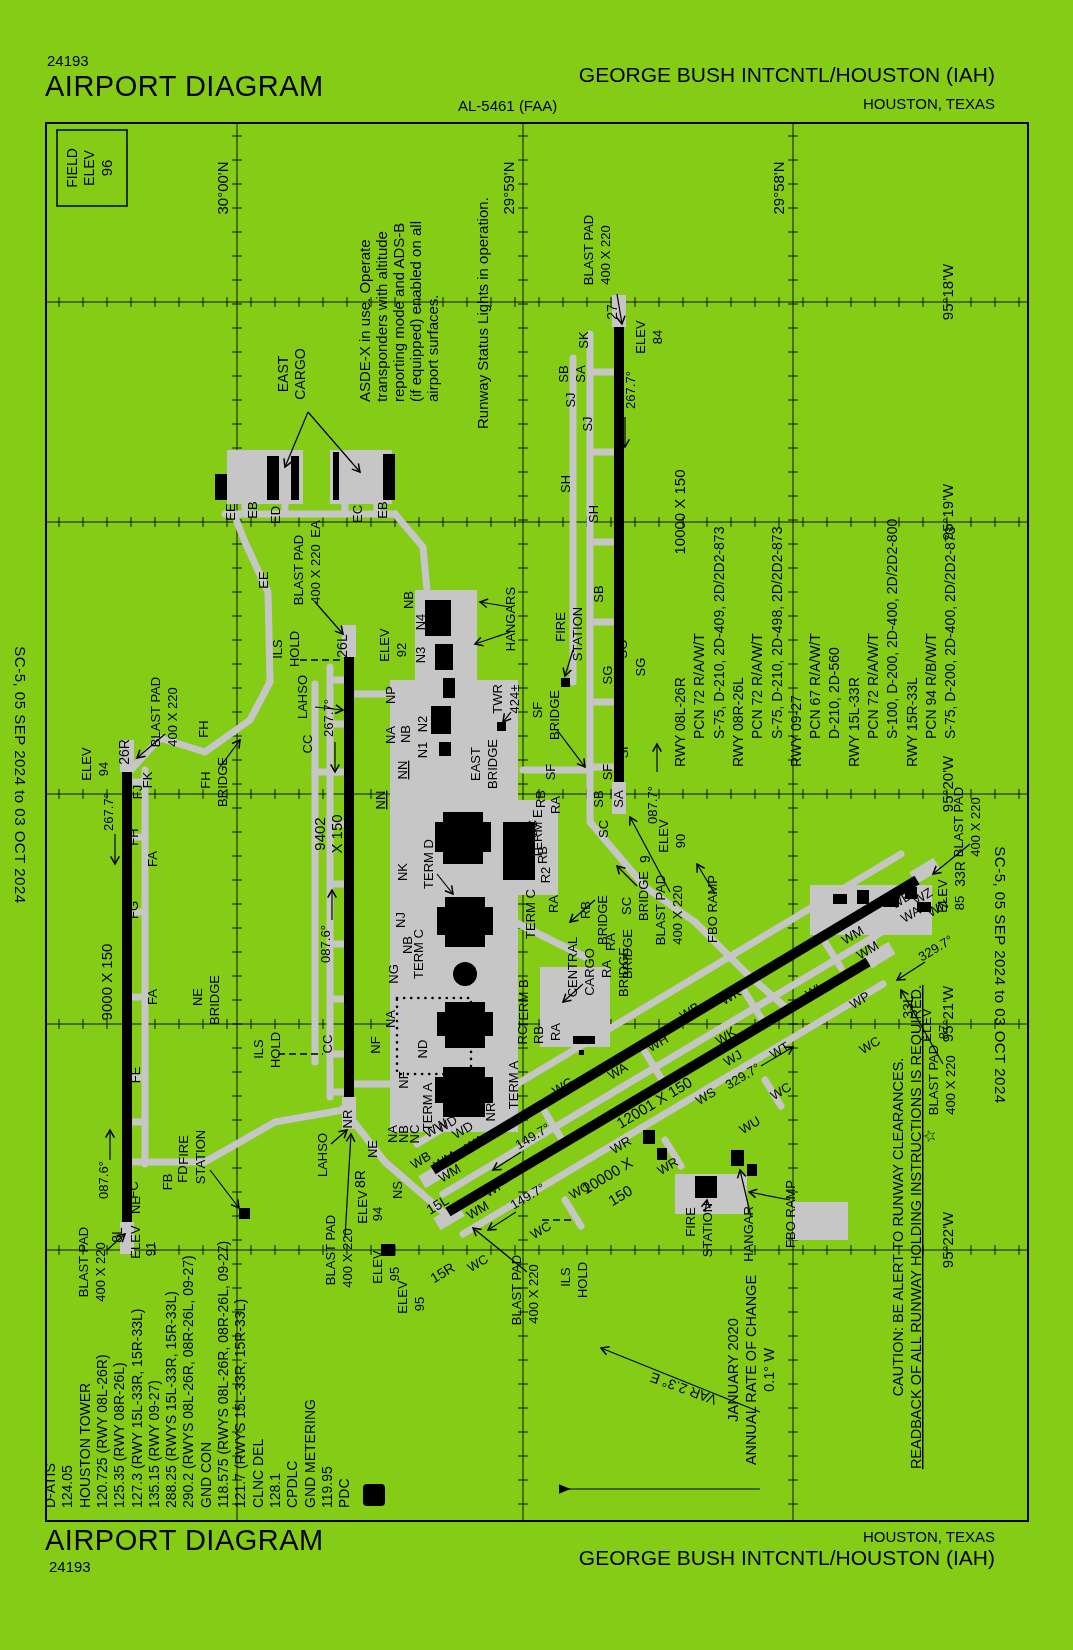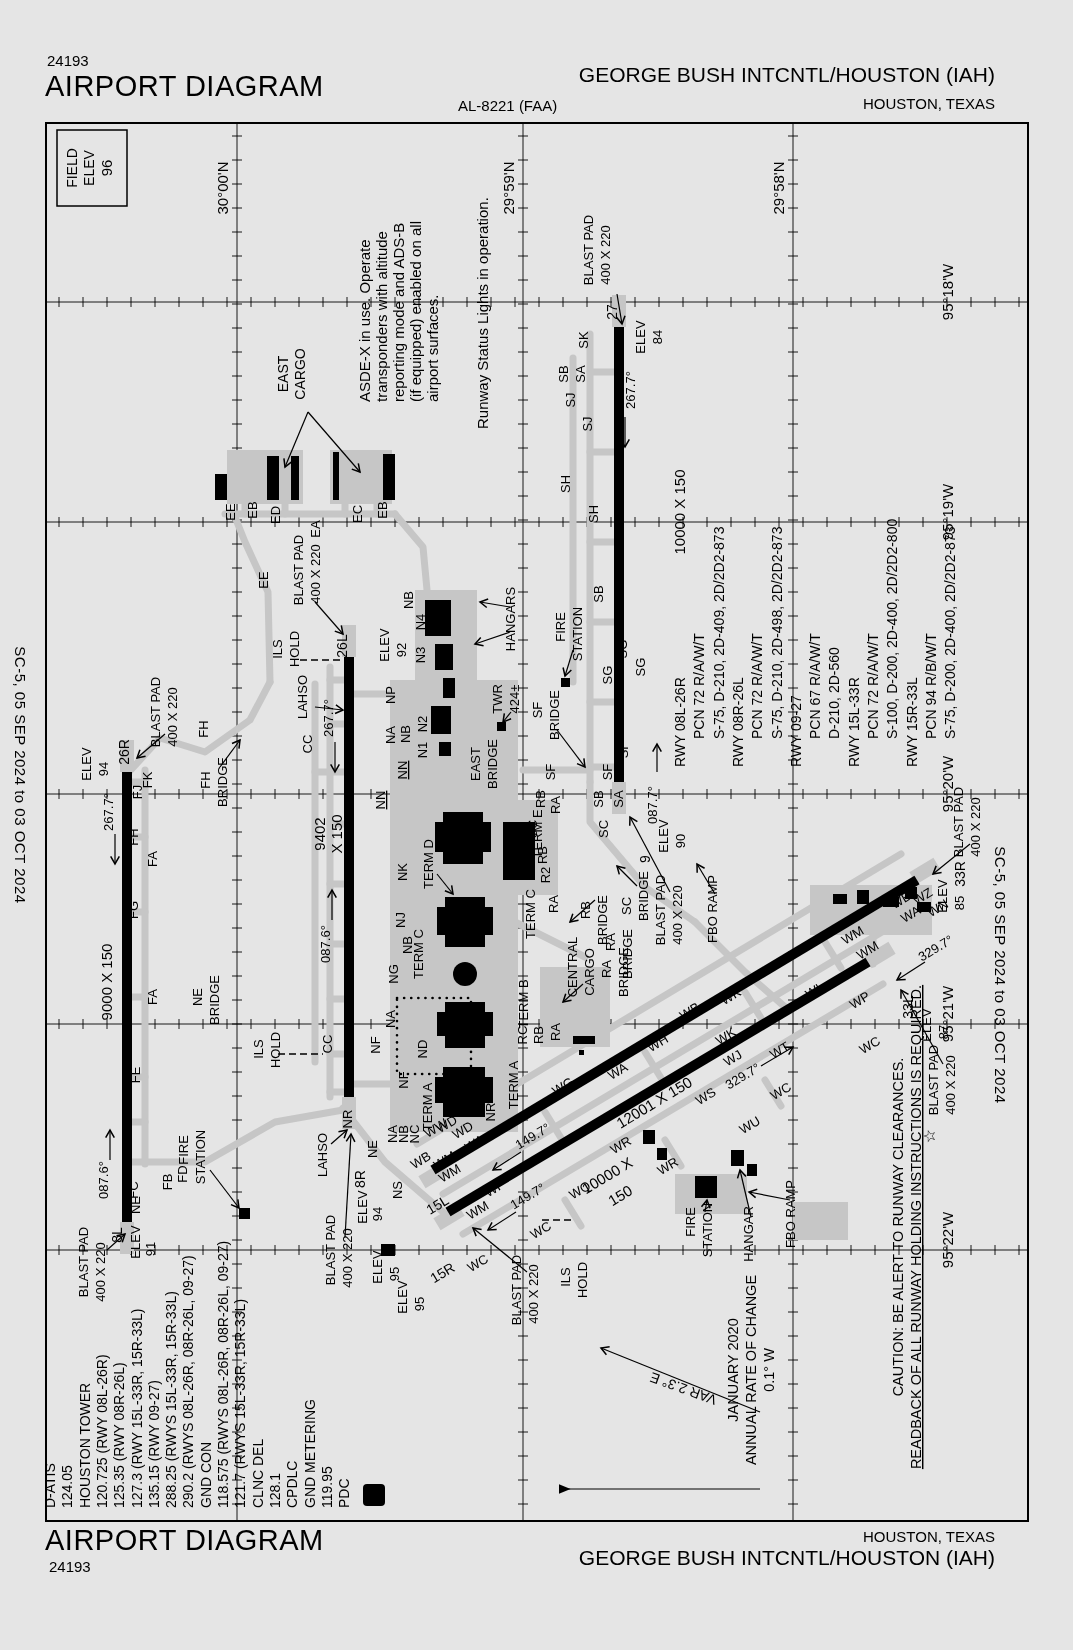--- a/index.html
+++ b/index.html
@@ -1,16 +1,16 @@
 <!DOCTYPE html>
 <html><head>
 <meta charset="utf-8">
 <style>
   html,body{margin:0;padding:0;background:#888;}
-  .page{position:relative;width:1073px;height:1650px;background:#e5e5e5;overflow:hidden;
+  .page{position:relative;width:1073px;height:1650px;background:#84cc16;overflow:hidden;
         font-family:"Liberation Sans",sans-serif;color:#000;}
   .abs{position:absolute;white-space:nowrap;}
   #chart-num-top{left:47px;top:52px;font-size:15px;}
   #title-top{left:45px;top:70px;font-size:29px;letter-spacing:.5px;}
   #al-number{left:458px;top:97px;font-size:15px;}
   #name-top{right:78px;top:63px;font-size:21px;text-align:right;}
   #city-top{right:78px;top:95px;font-size:15px;text-align:right;}
   #title-bottom{left:45px;top:1524px;font-size:29px;letter-spacing:.5px;}
   #chart-num-bottom{left:49px;top:1558px;font-size:15px;}
   #city-bottom{right:78px;top:1528px;font-size:15px;text-align:right;}
@@ -19,21 +19,21 @@
   #margin-left{left:20px;top:775px;transform:translate(-50%,-50%) rotate(90deg);}
   #margin-right{left:1000px;top:975px;transform:translate(-50%,-50%) rotate(90deg);}
   svg text{fill:#000;}
 </style>
 </head>
 <body>
 
 <div class="page">
   <div class="abs" id="chart-num-top">24193</div>
   <div class="abs" id="title-top">AIRPORT DIAGRAM</div>
-  <div class="abs" id="al-number">AL-8221 (FAA)</div>
+  <div class="abs" id="al-number">AL-5461 (FAA)</div>
   <div class="abs" id="name-top">GEORGE BUSH INTCNTL/HOUSTON  (IAH)</div>
   <div class="abs" id="city-top">HOUSTON, TEXAS</div>
 
   <div class="abs margin-note" id="margin-left">SC-5,  05 SEP 2024  to  03 OCT 2024</div>
   <div class="abs margin-note" id="margin-right">SC-5,  05 SEP 2024  to  03 OCT 2024</div>
 
   <svg id="chart-svg" style="position:absolute;left:45px;top:122px;" width="984" height="1400" viewBox="0 0 984 1400">
     <defs>
       <marker id="mo" viewBox="0 0 10 10" refX="8" refY="5" markerWidth="9" markerHeight="9" orient="auto-start-reverse">
         <path d="M1,1 L8,5 L1,9" fill="none" stroke="#000" stroke-width="1.4"></path>

